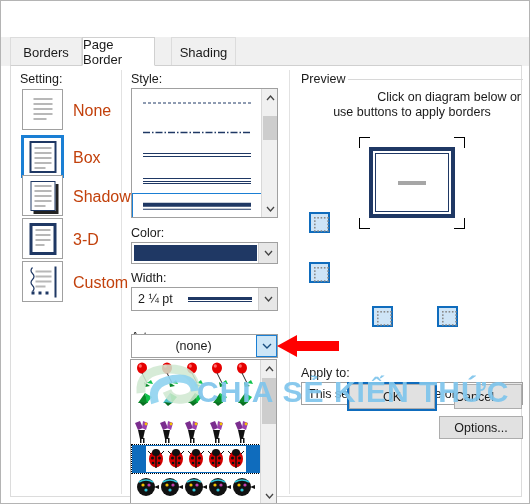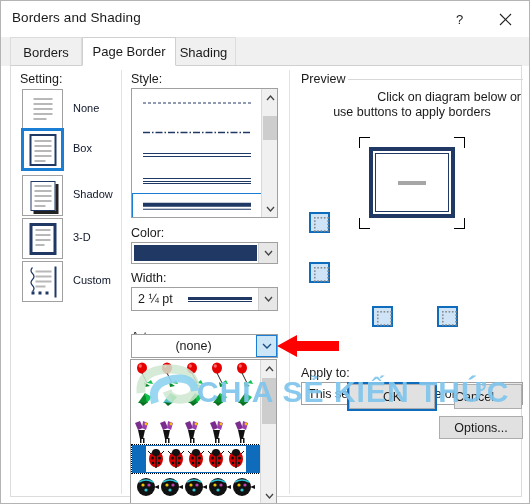--- a/index.html
+++ b/index.html
@@ -52,21 +52,21 @@
     border: 1px solid #dcdcdc;
     border-bottom: none;
   }
   .tab.active {
     background: #ffffff;
     border: 1px solid #d0d0d0;
     border-bottom: 1px solid #ffffff;
     z-index: 3;
   }
   #tab-borders { left: 9px; width: 72px; }
-  #tab-pageborder { left: 81px; width: 94px; }
+  #tab-pageborder { left: 81px; width: 73px; }
   #tab-shading { left: 170px; width: 65px; }
 
   
   #panel {
     position: absolute; left: 9px; top: 64px;
     width: 512px; height: 432px;
     background: #ffffff;
     border: 1px solid #dcdcdc;
     border-top: 1px solid #d0d0d0;
   }
@@ -87,25 +87,25 @@
     width: 41px; height: 41px;
     background: #ffffff;
     border: 1px solid #a0a0a0;
   }
   .setting-opt.selected .setting-icon {
     border: 2px solid #1a7fd4;
     outline: 1px solid #1a7fd4;
   }
   .setting-text {
     position: absolute; left: 62px; top: 14px;
-    font-size: 11px; color: #0f172a;
+    font-size: 16px; color: #c2410c;
     white-space: nowrap;
   }
   #opt-none   { top: 22px; }
-  #opt-box    { top: 62px; }
+  #opt-box    { top: 69px; }
   #opt-shadow { top: 108px; }
   #opt-3d     { top: 151px; }
   #opt-custom { top: 194px; }
 
   
   .sheet {
     position: absolute; left: 50%; top: 50%;
     transform: translate(-50%,-50%);
     width: 25px; height: 30px;
     background: #ffffff;
@@ -351,34 +351,20 @@
   }
   #wm-swoosh {
     position: absolute; left: 0px; top: 0px;
   }
 </style>
 </head>
 <body>
 
 <div id="dialog">
 
-  <div id="titlebar">
-    <div id="title-text">Borders and Shading</div>
-    <div id="help-btn" class="caption-btn">
-      <svg width="13" height="15" viewBox="0 0 13 15">
-        <text x="2" y="12" font-family="Liberation Sans, sans-serif" font-size="13" fill="#222">?</text>
-      </svg>
-    </div>
-    <div id="close-btn" class="caption-btn">
-      <svg width="13" height="13" viewBox="0 0 13 13">
-        <line x1="1" y1="1" x2="12" y2="12" stroke="#222" stroke-width="1.1"></line>
-        <line x1="12" y1="1" x2="1" y2="12" stroke="#222" stroke-width="1.1"></line>
-      </svg>
-    </div>
-  </div>
 
   <div id="tabstrip">
     <div class="tab" id="tab-borders">
       <span>Borders</span>
     </div>
     <div class="tab active" id="tab-pageborder">
       <span>Page Border</span>
     </div>
     <div class="tab" id="tab-shading">
       <span>Shading</span>

